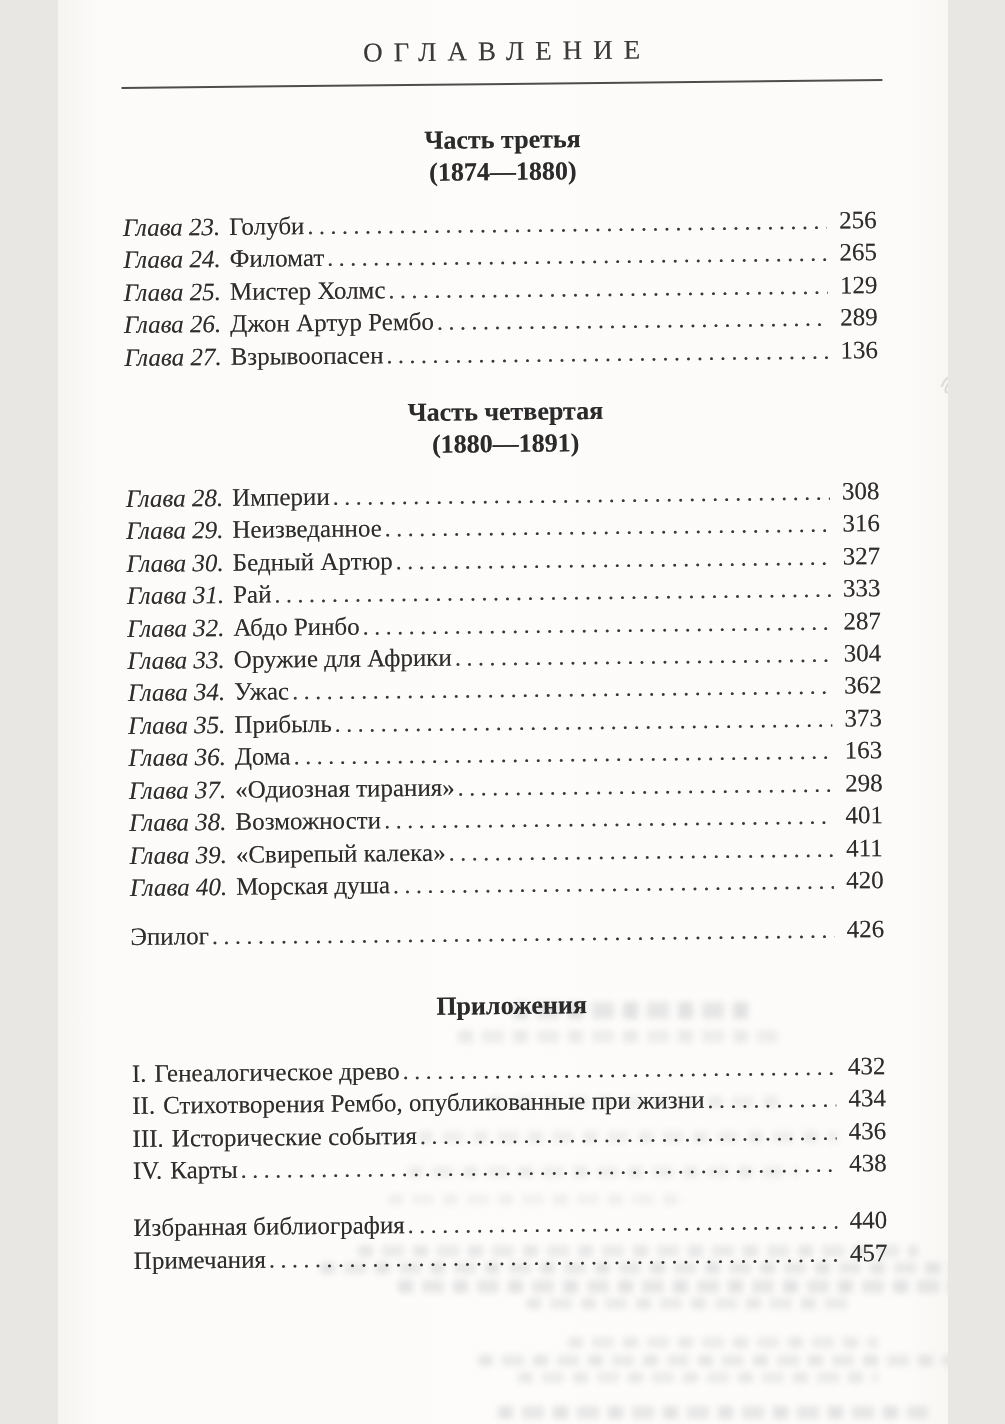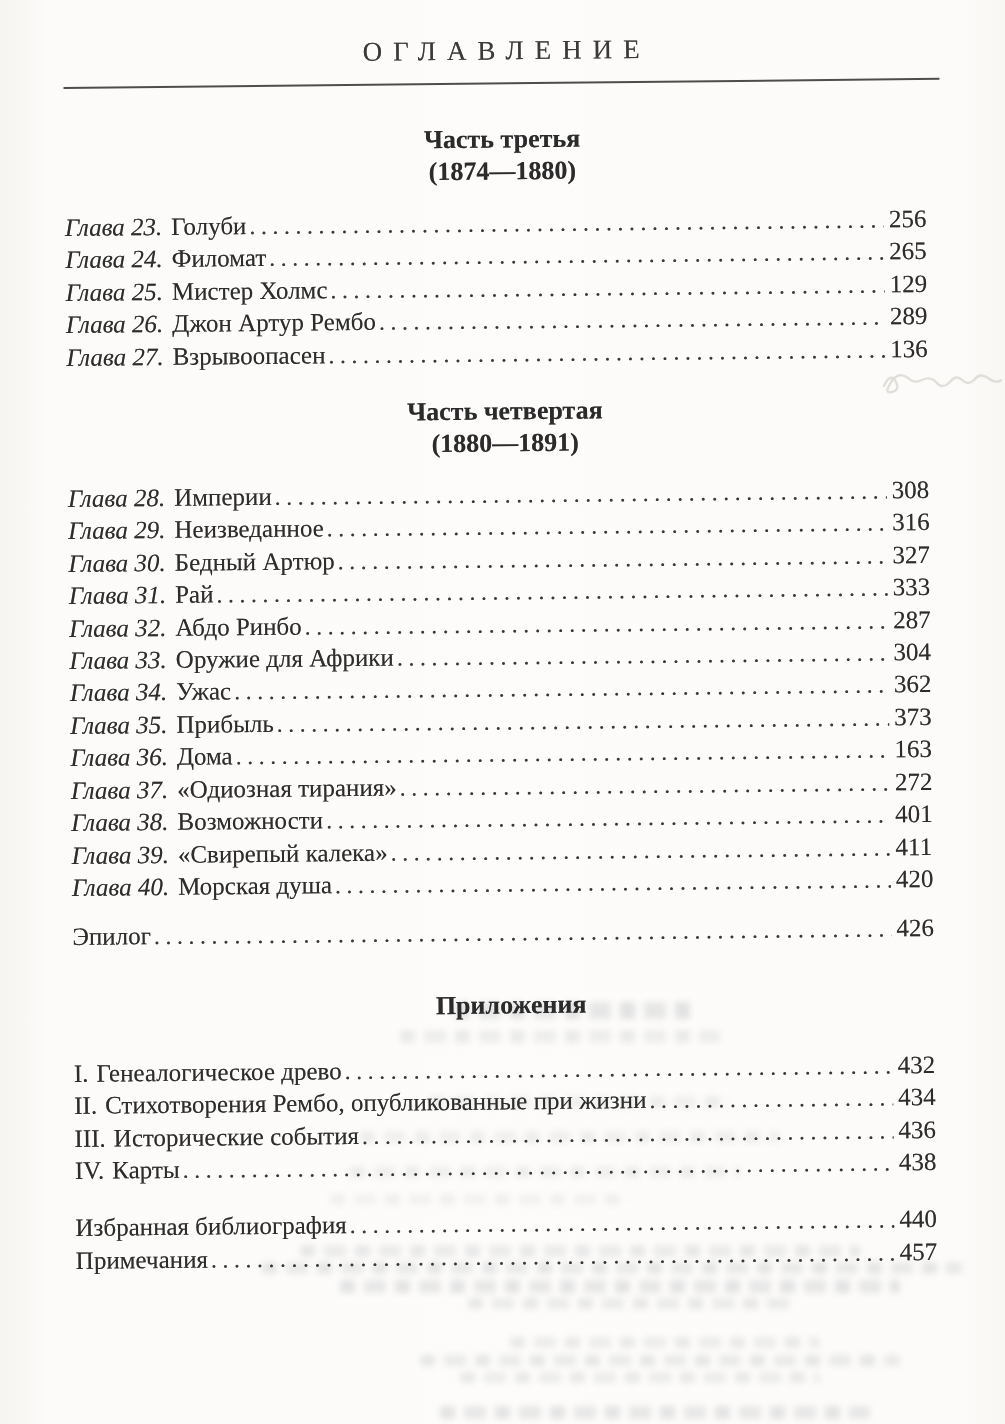--- a/index.html
+++ b/index.html
@@ -1,18 +1,18 @@
 <!DOCTYPE html>
 <html lang="ru"><head>
 <meta charset="utf-8">
 <style>
   html, body { margin: 0; padding: 0; background: #e9e7e4; }
   .page {
     position: relative;
-    width: 1005px;
+    width: 890px;
     height: 1424px;
     margin: 0 auto;
     overflow: hidden;
     background: linear-gradient(90deg, #f6f5f2 0%, #fcfbf9 5%, #fdfcfa 50%, #fcfbf9 95%, #f8f7f4 100%);
     font-family: "Liberation Serif", "DejaVu Serif", serif;
     color: #2d2d2d;
   }
   
   .content {
     position: absolute;
@@ -73,21 +73,21 @@
     letter-spacing: 5.5px;
     font-size: 24px;
     color: #383838;
   }
   .lead::after {
     content: "................................................................................................";
   }
   .pg {
     flex: 0 0 auto;
     min-width: 52px;
-    text-align: left;
+    text-align: center;
     font-size: 25px;
   }
   .part4-block { margin-top: 26px; }
   .epilogue-row { margin-top: 17px; }
   .appendix-heading {
     text-align: center;
     font-weight: bold;
     font-size: 26px;
     line-height: 32px;
     margin-top: 40px;
@@ -235,21 +235,21 @@
         <div class="row">
           <span class="lbl">Глава 36.</span>
             <span class="ttl">Дома</span>
             <span class="lead"></span>
             <span class="pg">163</span>
         </div>
         <div class="row">
           <span class="lbl">Глава 37.</span>
             <span class="ttl">«Одиозная тирания»</span>
             <span class="lead"></span>
-            <span class="pg">272</span>
+            <span class="pg">298</span>
         </div>
         <div class="row">
           <span class="lbl">Глава 38.</span>
             <span class="ttl">Возможности</span>
             <span class="lead"></span>
             <span class="pg">401</span>
         </div>
         <div class="row">
           <span class="lbl">Глава 39.</span>
             <span class="ttl">«Свирепый калека»</span>

